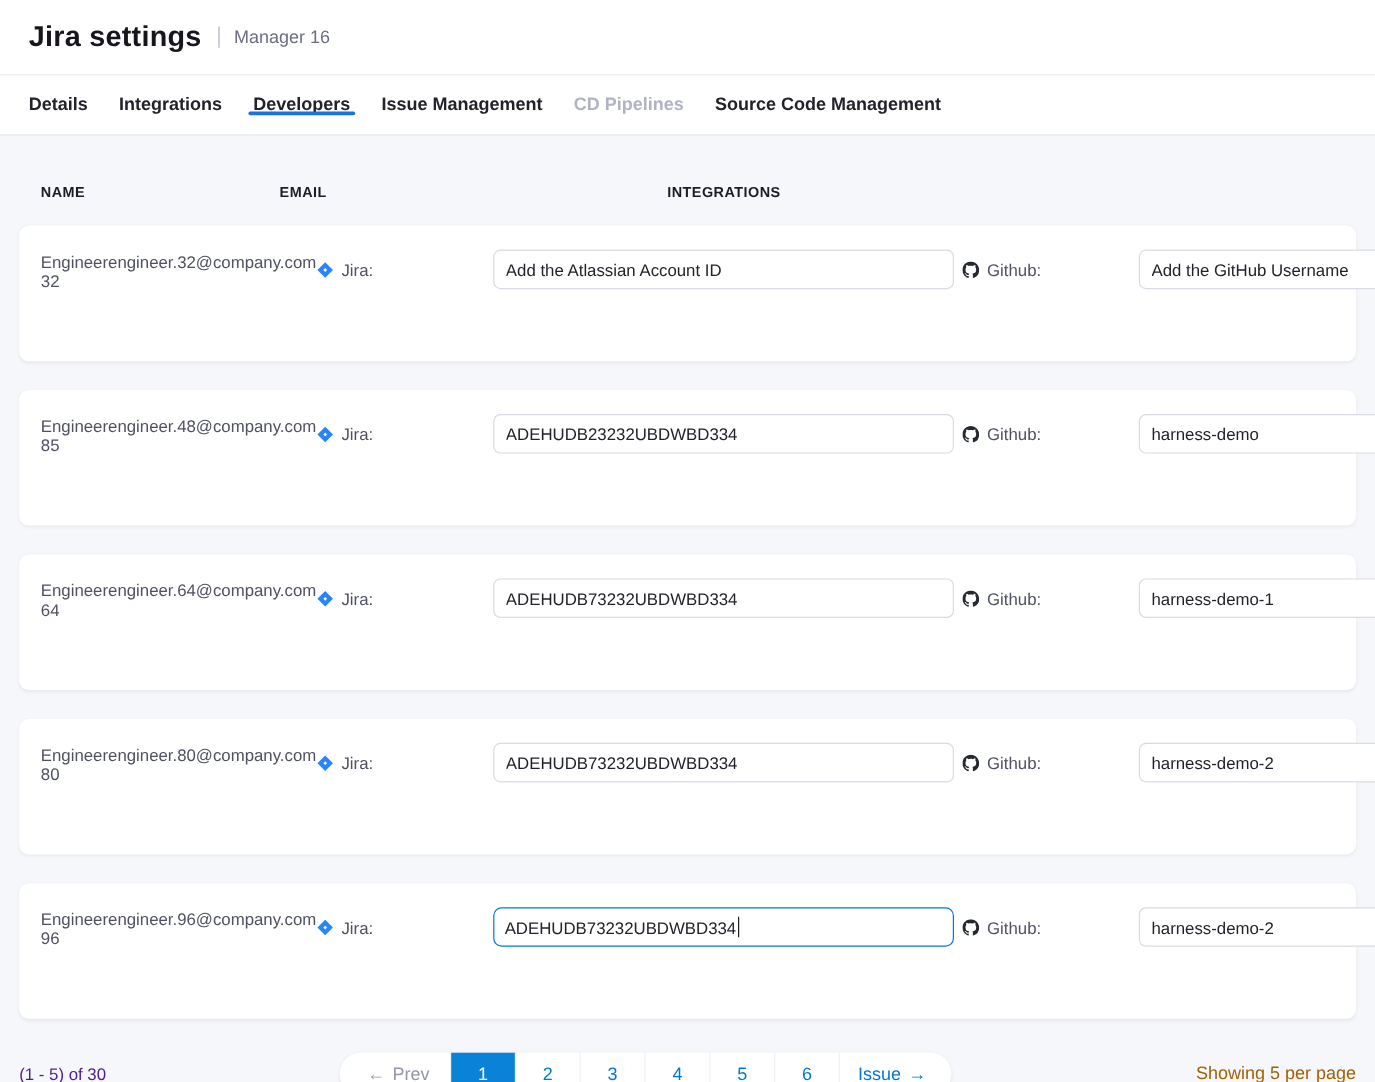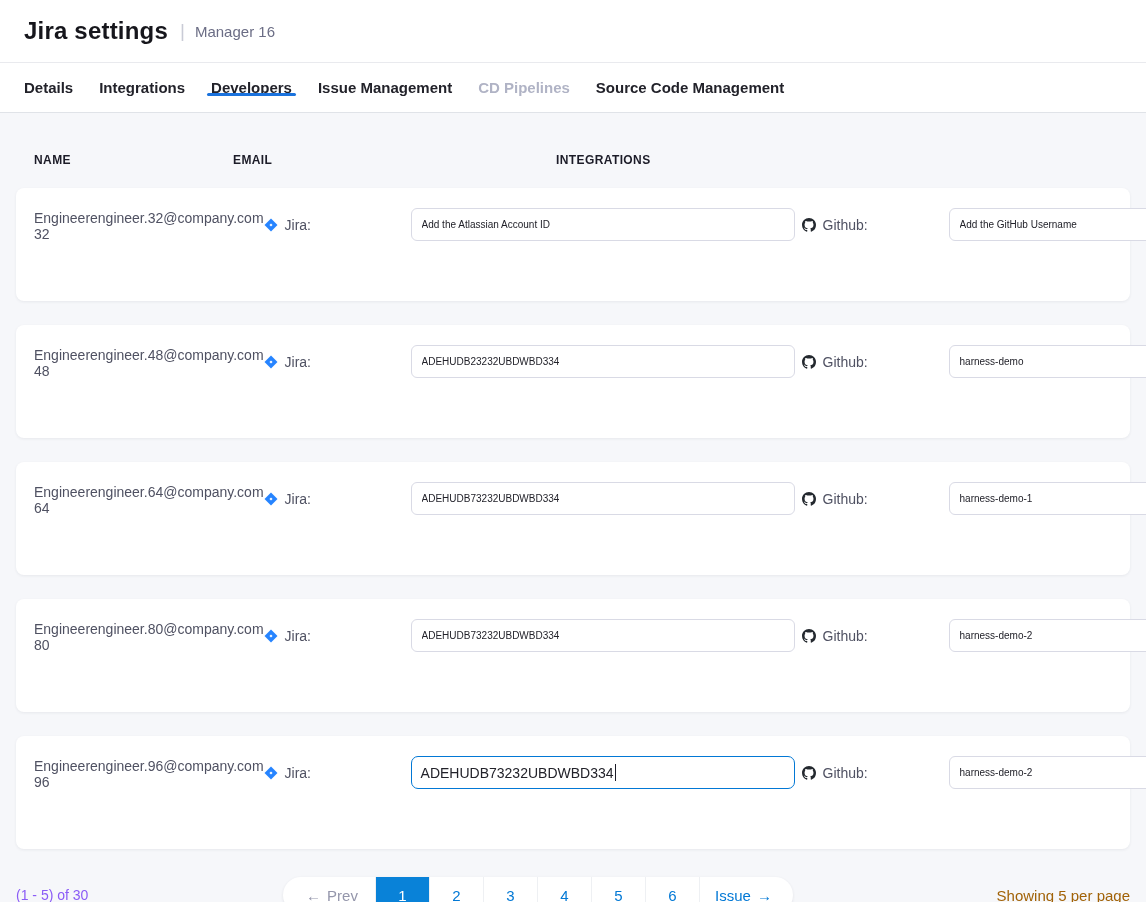--- a/index.html
+++ b/index.html
@@ -50,34 +50,34 @@
   .cell-integrations { flex:1; padding-top:20px; display:flex; flex-direction:row; gap:7px; }
   .integration-line { display:flex; align-items:center; height:33px; }
   .integ-label {
     width:147px; display:flex; align-items:center; gap:7px;
     font-size:14px; color:#4f5162;
   }
   .integ-label svg { flex:none; }
   .text-input {
     width:384px; height:33px; border:1px solid #d9dae5; border-radius:6px;
     background:#fff; font-family:"Liberation Sans", sans-serif;
-    font-size:10px; color:#22222a; padding:0 10px; outline:none;
+    font-size:14px; color:#22222a; padding:0 10px; outline:none;
   }
   .text-input::placeholder { color:#22222a; opacity:1; }
   .div-input {
     width:384px; height:33px; border:1.5px solid #0278d5; border-radius:7px;
     background:#fff; font-size:14px; color:#22222a; padding:0 9px;
     display:flex; align-items:center;
   }
   .caret { width:1px; height:17px; background:#1c1c28; margin-left:1px; }
   
   .pagination-bar { position:relative; height:36px; margin-top:28px; }
   .page-summary {
     position:absolute; left:0; top:50%; transform:translateY(-50%);
-    font-size:14px; color:#8b5cf6;
+    font-size:14px; color:#4c1d95;
   }
   .pager {
     position:absolute; left:267px; top:0; height:36px; display:flex;
     background:#fff; border-radius:18px; overflow:hidden;
     box-shadow:0 1px 3px rgba(35,36,54,.10); font-size:15px;
   }
   .pager-cell {
     display:flex; align-items:center; justify-content:center;
     border-right:1px solid #eef0f3; cursor:pointer; color:#0278d5;
   }
@@ -140,21 +140,21 @@
                 <path fill="#24292f" d="M8 0C3.58 0 0 3.58 0 8c0 3.54 2.29 6.53 5.47 7.59.4.07.55-.17.55-.38 0-.19-.01-.82-.01-1.49-2.01.37-2.53-.49-2.69-.94-.09-.23-.48-.94-.82-1.13-.28-.15-.68-.52-.01-.53.63-.01 1.08.58 1.23.82.72 1.21 1.87.87 2.33.66.07-.52.28-.87.51-1.07-1.78-.2-3.64-.89-3.64-3.95 0-.87.31-1.59.82-2.15-.08-.2-.36-1.02.08-2.12 0 0 .67-.21 2.2.82.64-.18 1.32-.27 2-.27s1.36.09 2 .27c1.53-1.04 2.2-.82 2.2-.82.44 1.1.16 1.92.08 2.12.51.56.82 1.27.82 2.15 0 3.07-1.87 3.75-3.65 3.95.29.25.54.73.54 1.48 0 1.07-.01 1.93-.01 2.2 0 .21.15.46.55.38A8.01 8.01 0 0 0 16 8c0-4.42-3.58-8-8-8z"></path>
               </svg>
             <span>Github:</span>
           </span>
           <input class="text-input" placeholder="Add the GitHub Username" style="">
         </div>
       </div>
     </div>
 
     <div class="row-card">
-      <div class="cell-name">Engineer 48</div>
+      <div class="cell-name">Engineer 85</div>
       <div class="cell-email">engineer.48@company.com</div>
       <div class="cell-integrations">
         <div class="integration-line">
           <span class="integ-label">
             <svg width="14" height="14" viewBox="0 0 16 16">
                 <path d="M8 .6 15.4 8 8 15.4.6 8Z" fill="#2684FF"></path>
                 <path d="M8 6.2 9.8 8 8 9.8 6.2 8Z" fill="#fff"></path>
               </svg>
             <span>Jira:</span>
           </span>

